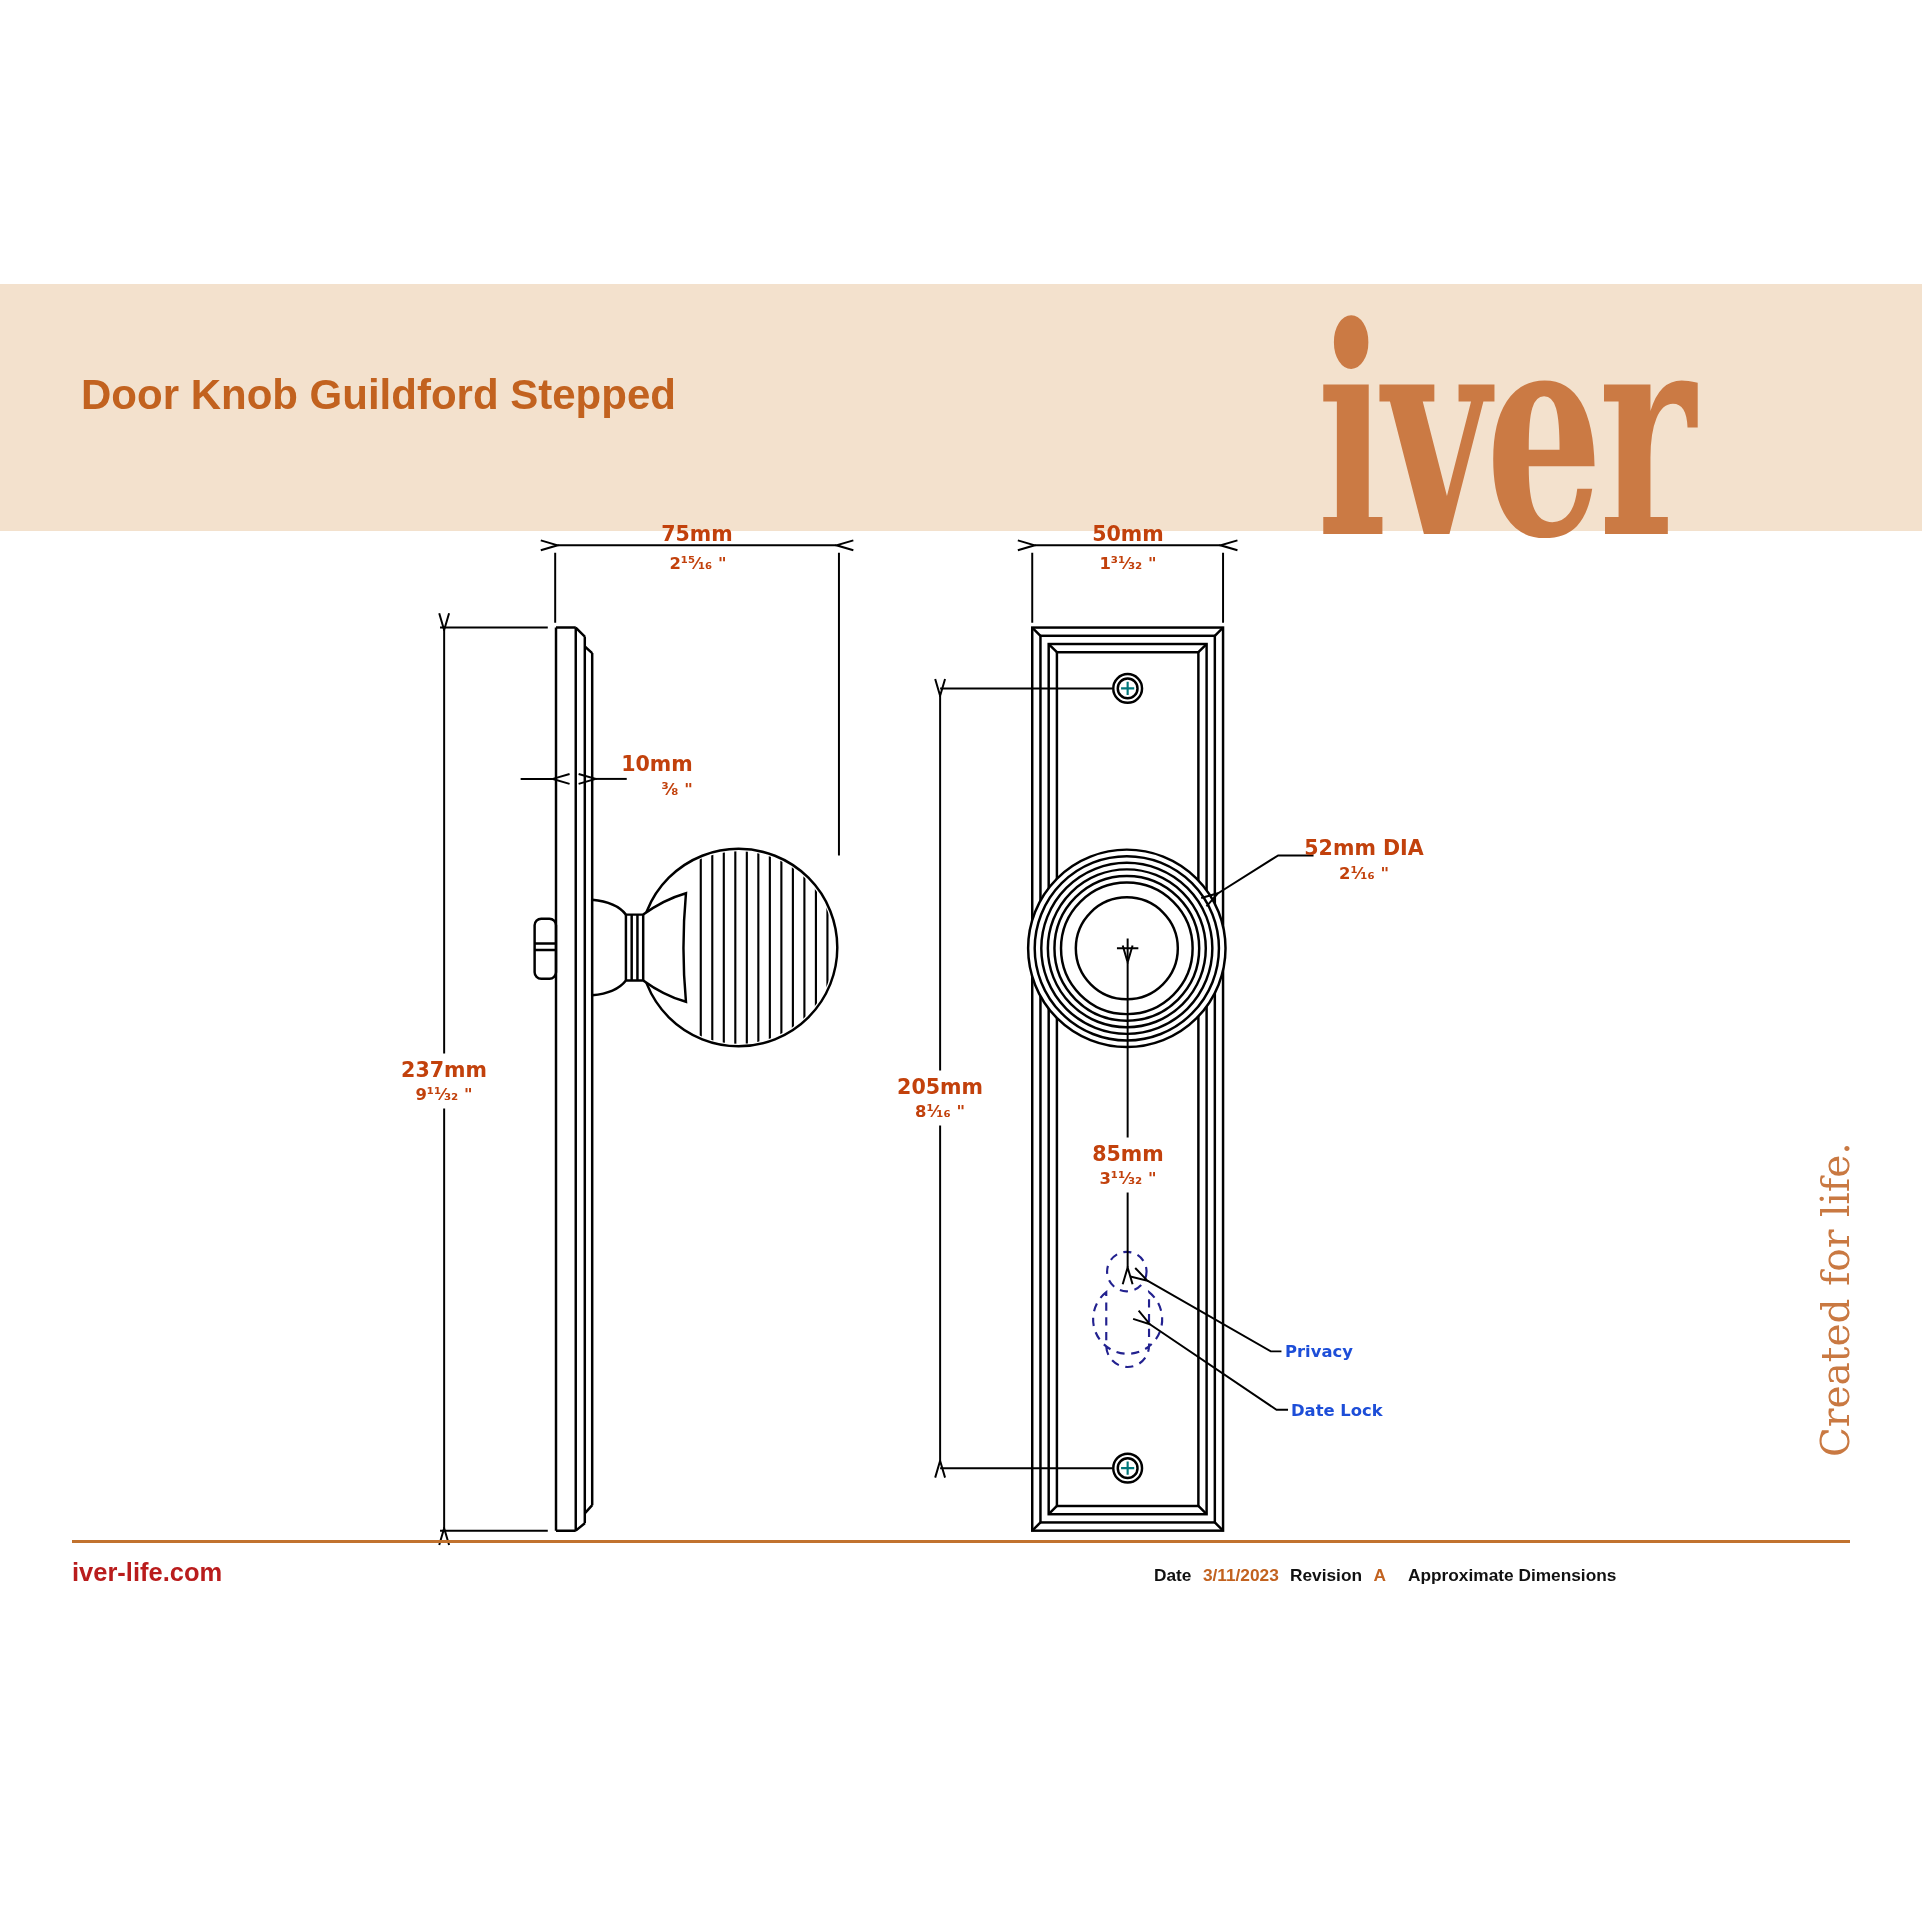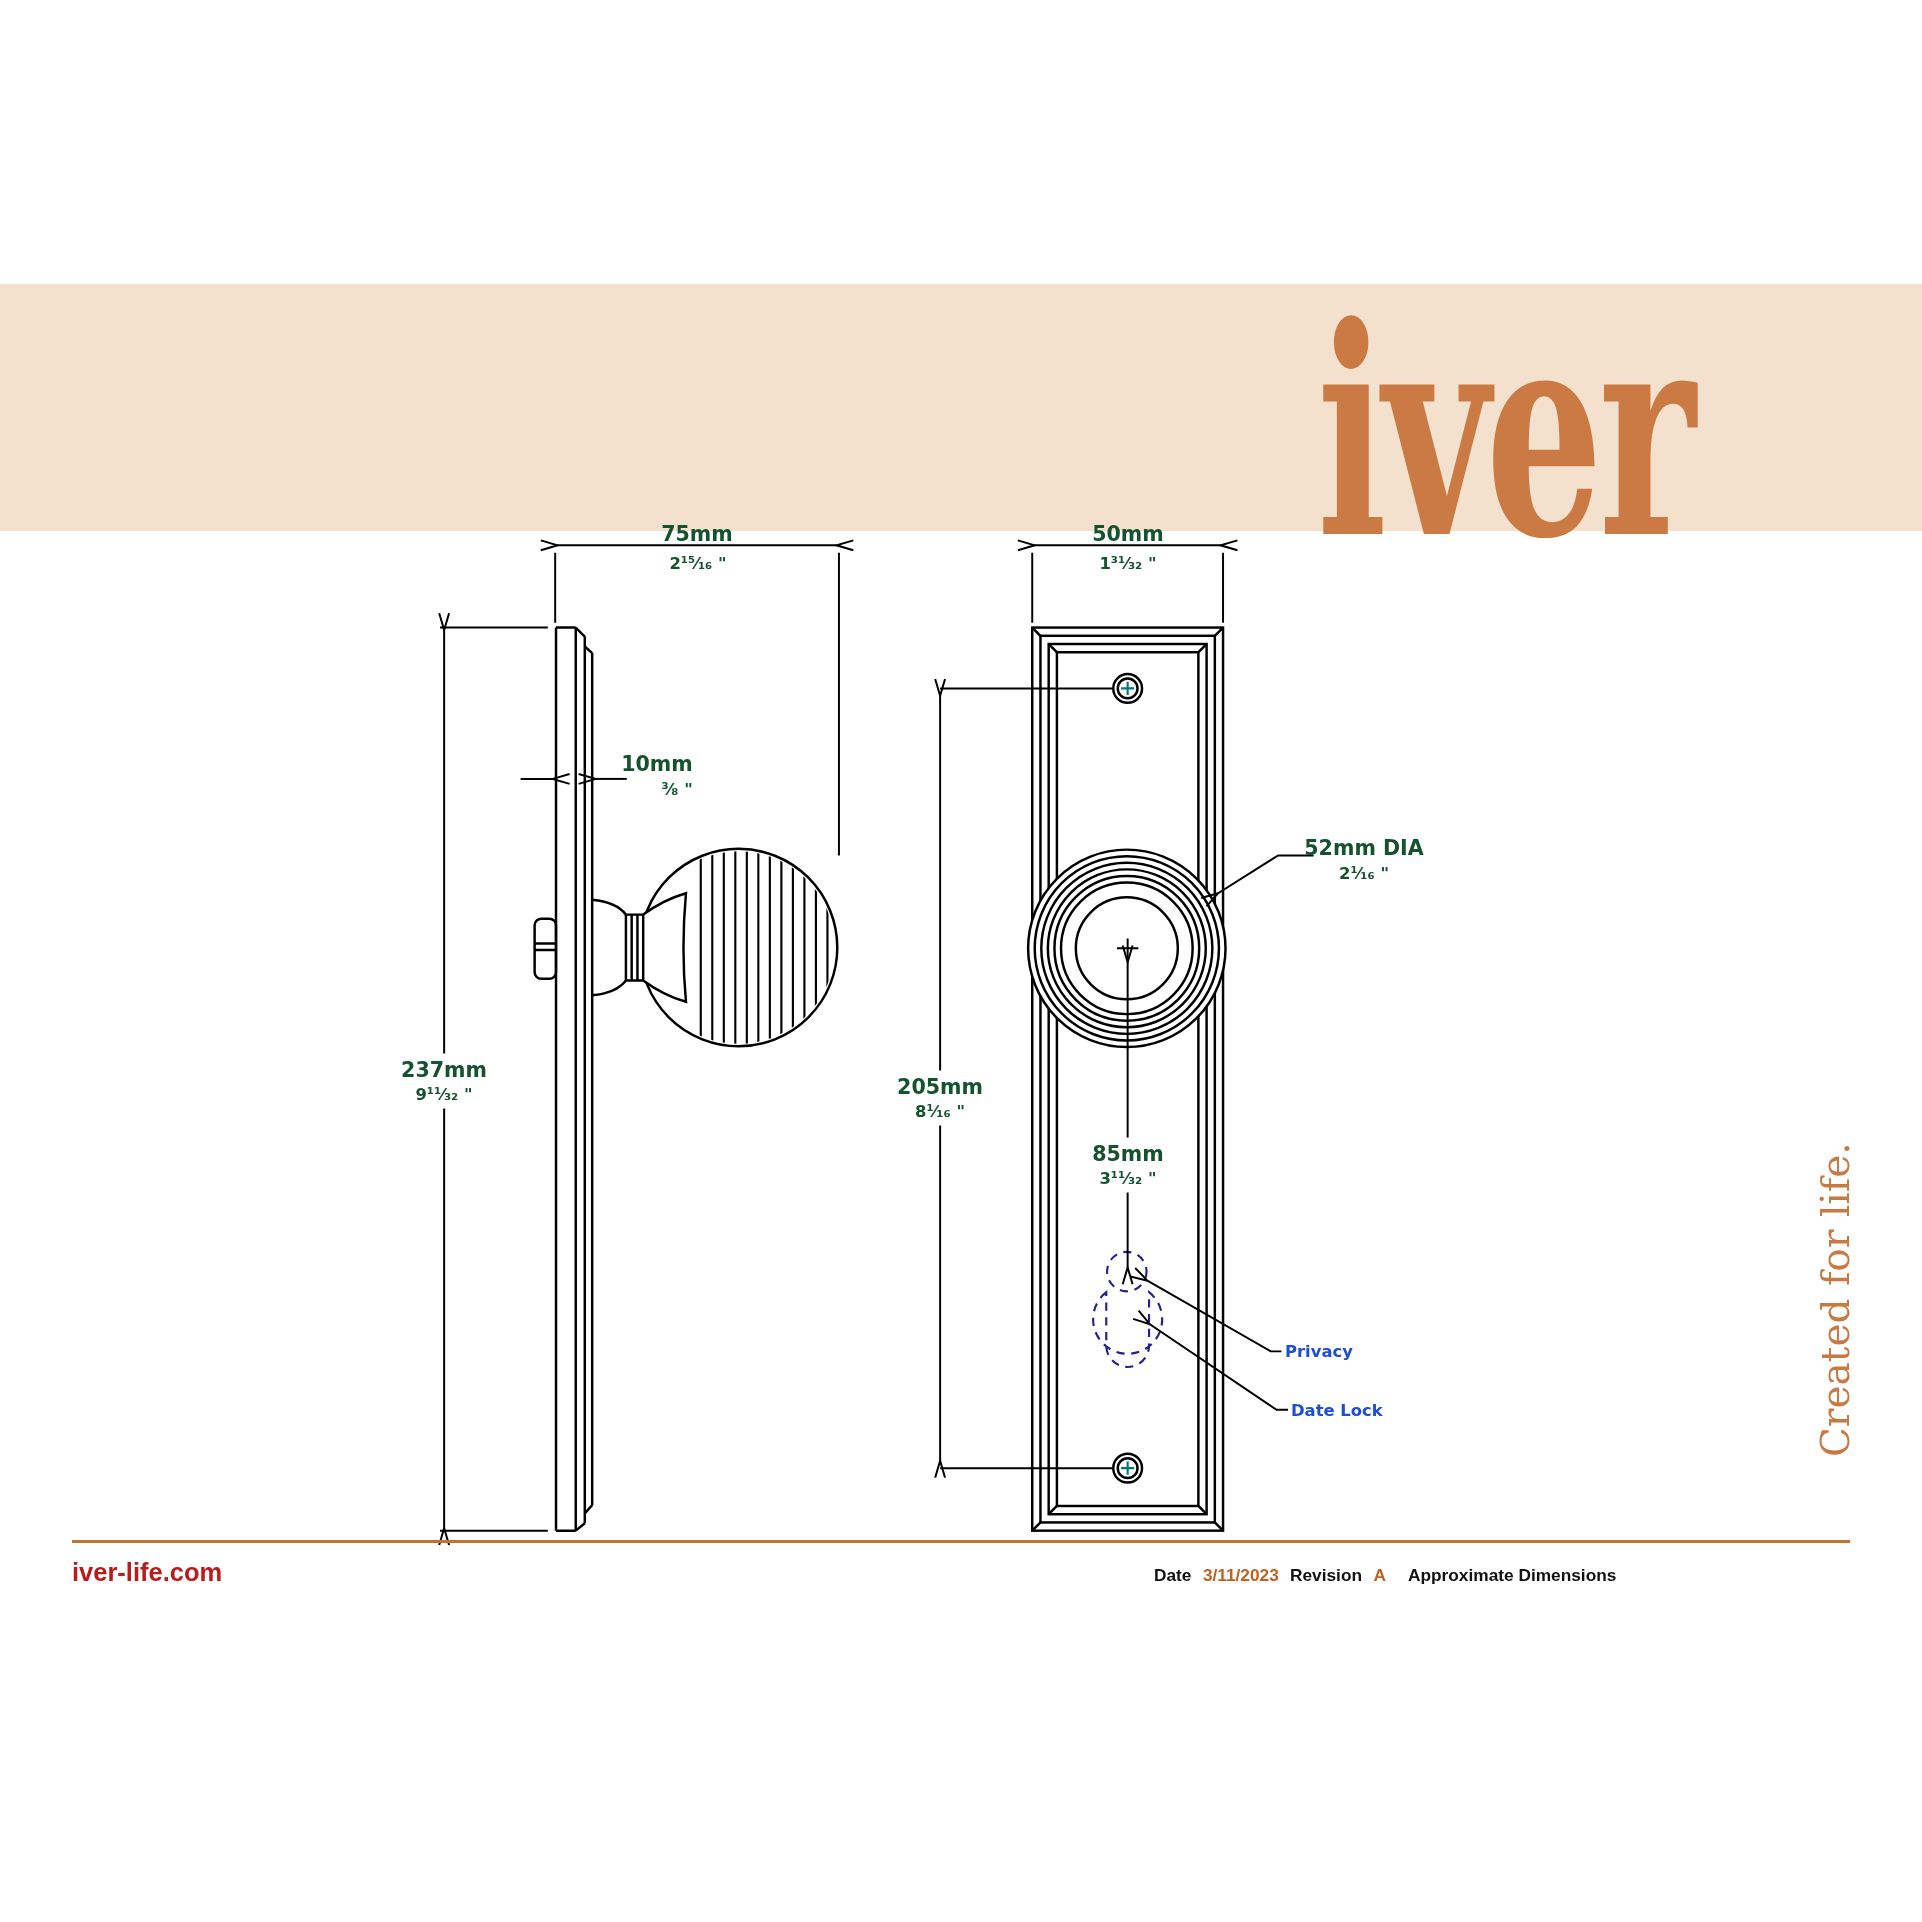--- a/index.html
+++ b/index.html
@@ -9,41 +9,42 @@
   .page-title{position:absolute;left:81px;top:395px;transform:translateY(-50%);
     font-size:42px;font-weight:bold;color:#c2621f;letter-spacing:0px;white-space:nowrap;}
   .logo{position:absolute;left:1234px;top:289px;width:461px;text-align:center;
     font-family:"DejaVu Serif",serif;font-weight:bold;font-size:288px;line-height:1;
     color:#cb7a44;transform:scaleX(0.64);transform-origin:center top;letter-spacing:-6.6px;}
   .tagline{position:absolute;left:1813px;top:1128px;height:329px;
     writing-mode:vertical-rl;transform:rotate(180deg);
     font-family:"DejaVu Serif",serif;font-size:39px;color:#c97942;white-space:nowrap;}
   svg.drawing{position:absolute;left:0;top:0;}
   .dim-stack{position:absolute;transform:translate(-50%,-50%);text-align:center;
-    color:#14532d;white-space:nowrap;line-height:1.4;}
+    color:#c2410c;white-space:nowrap;line-height:1.4;}
   .dim-stack.bg{background:#ffffff;padding:1.6px 8.2px;}
   .dim-mm{font-family:"DejaVu Sans","Liberation Sans",sans-serif;font-weight:bold;font-size:20.6px;}
   .dim-in{font-family:"DejaVu Sans","Liberation Sans",sans-serif;font-weight:bold;font-size:16.4px;}
   .callout{position:absolute;transform:translateY(-50%);font-family:"DejaVu Sans","Liberation Sans",sans-serif;
     font-weight:bold;font-size:16.4px;color:#1d4ed8;white-space:nowrap;}
   .rule{position:absolute;left:72px;top:1540px;width:1778px;height:3.3px;background:#c1722e;}
   .website{position:absolute;left:72px;top:1572px;transform:translateY(-50%);
     font-size:25.5px;font-weight:bold;color:#b91c1c;white-space:nowrap;}
   .foot{position:absolute;top:1575px;transform:translateY(-50%);font-size:17.3px;font-weight:bold;
     color:#111;white-space:nowrap;}
   .foot .orange{color:#c2621f;}
   .foot span{margin-left:6.6px;}
   .foot span:first-child{margin-left:0;}
 </style>
 </head>
 <body>
 
 <div class="page">
 
   <div class="band"></div>
+  <div class="page-title">Door Knob Guildford Stepped</div>
   <div class="logo">iver</div>
   <div class="tagline">Created for life.</div>
 
   <svg class="drawing" width="1923" height="1923" viewBox="0 0 2338 2338">
     <defs>
       <marker id="arr" viewBox="0 0 24 16" refX="1.5" refY="8" markerWidth="24" markerHeight="16" orient="auto-start-reverse" markerUnits="userSpaceOnUse">
         <path d="M22,2 L1.5,8 L22,14" fill="none" stroke="#000" stroke-width="2.4"></path>
       </marker>
       <clipPath id="ballClip">
           <circle cx="898" cy="1152" r="117"></circle>

